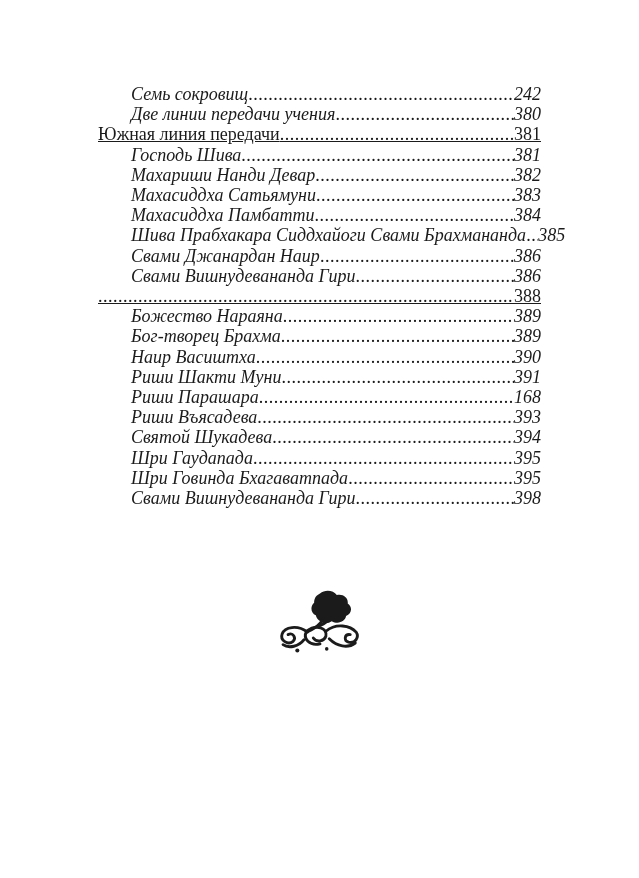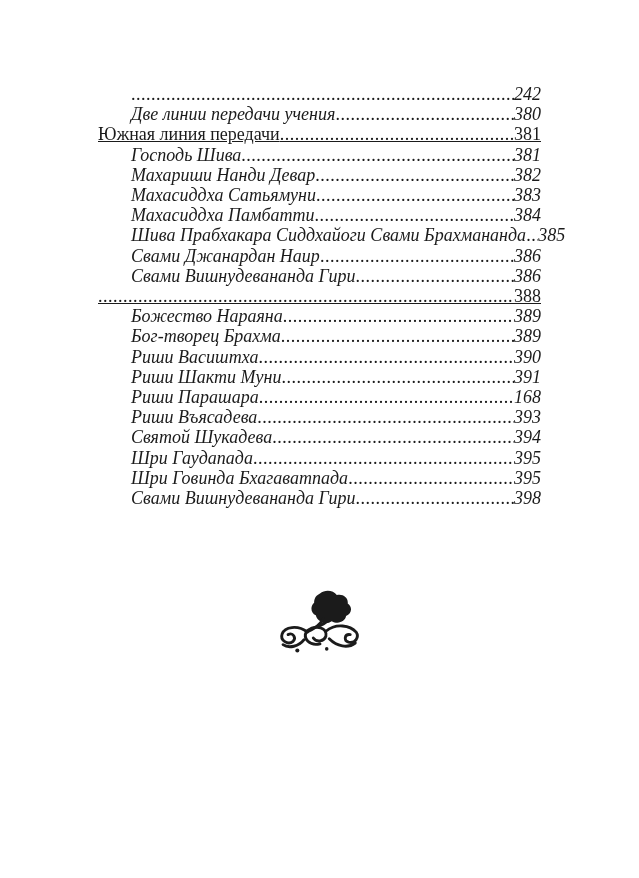--- a/index.html
+++ b/index.html
@@ -69,20 +69,21 @@
     display: block;
   }
 </style>
 </head>
 <body>
 
 <div class="page">
 
   <div class="toc">
       <div class="toc-row lvl1">
+      <span class="toc-label">Семь  сокровищ</span>
       <span class="toc-dots"></span>
       <span class="toc-page">242</span>
     </div>
       <div class="toc-row lvl1">
       <span class="toc-label">Две линии передачи учения</span>
       <span class="toc-dots"></span>
       <span class="toc-page">380</span>
     </div>
       <div class="toc-row lvl0">
       <span class="toc-label">Южная линия передачи</span>
@@ -132,21 +133,21 @@
       <span class="toc-label">Божество  Нараяна</span>
       <span class="toc-dots"></span>
       <span class="toc-page">389</span>
     </div>
       <div class="toc-row lvl1">
       <span class="toc-label">Бог-творец Брахма</span>
       <span class="toc-dots"></span>
       <span class="toc-page">389</span>
     </div>
       <div class="toc-row lvl1">
-      <span class="toc-label">Риши Васиштха</span>
+      <span class="toc-label">Наир Васиштха</span>
       <span class="toc-dots"></span>
       <span class="toc-page">390</span>
     </div>
       <div class="toc-row lvl1">
       <span class="toc-label">Риши  Шакти  Муни</span>
       <span class="toc-dots"></span>
       <span class="toc-page">391</span>
     </div>
       <div class="toc-row lvl1">
       <span class="toc-label">Риши Парашара</span>

